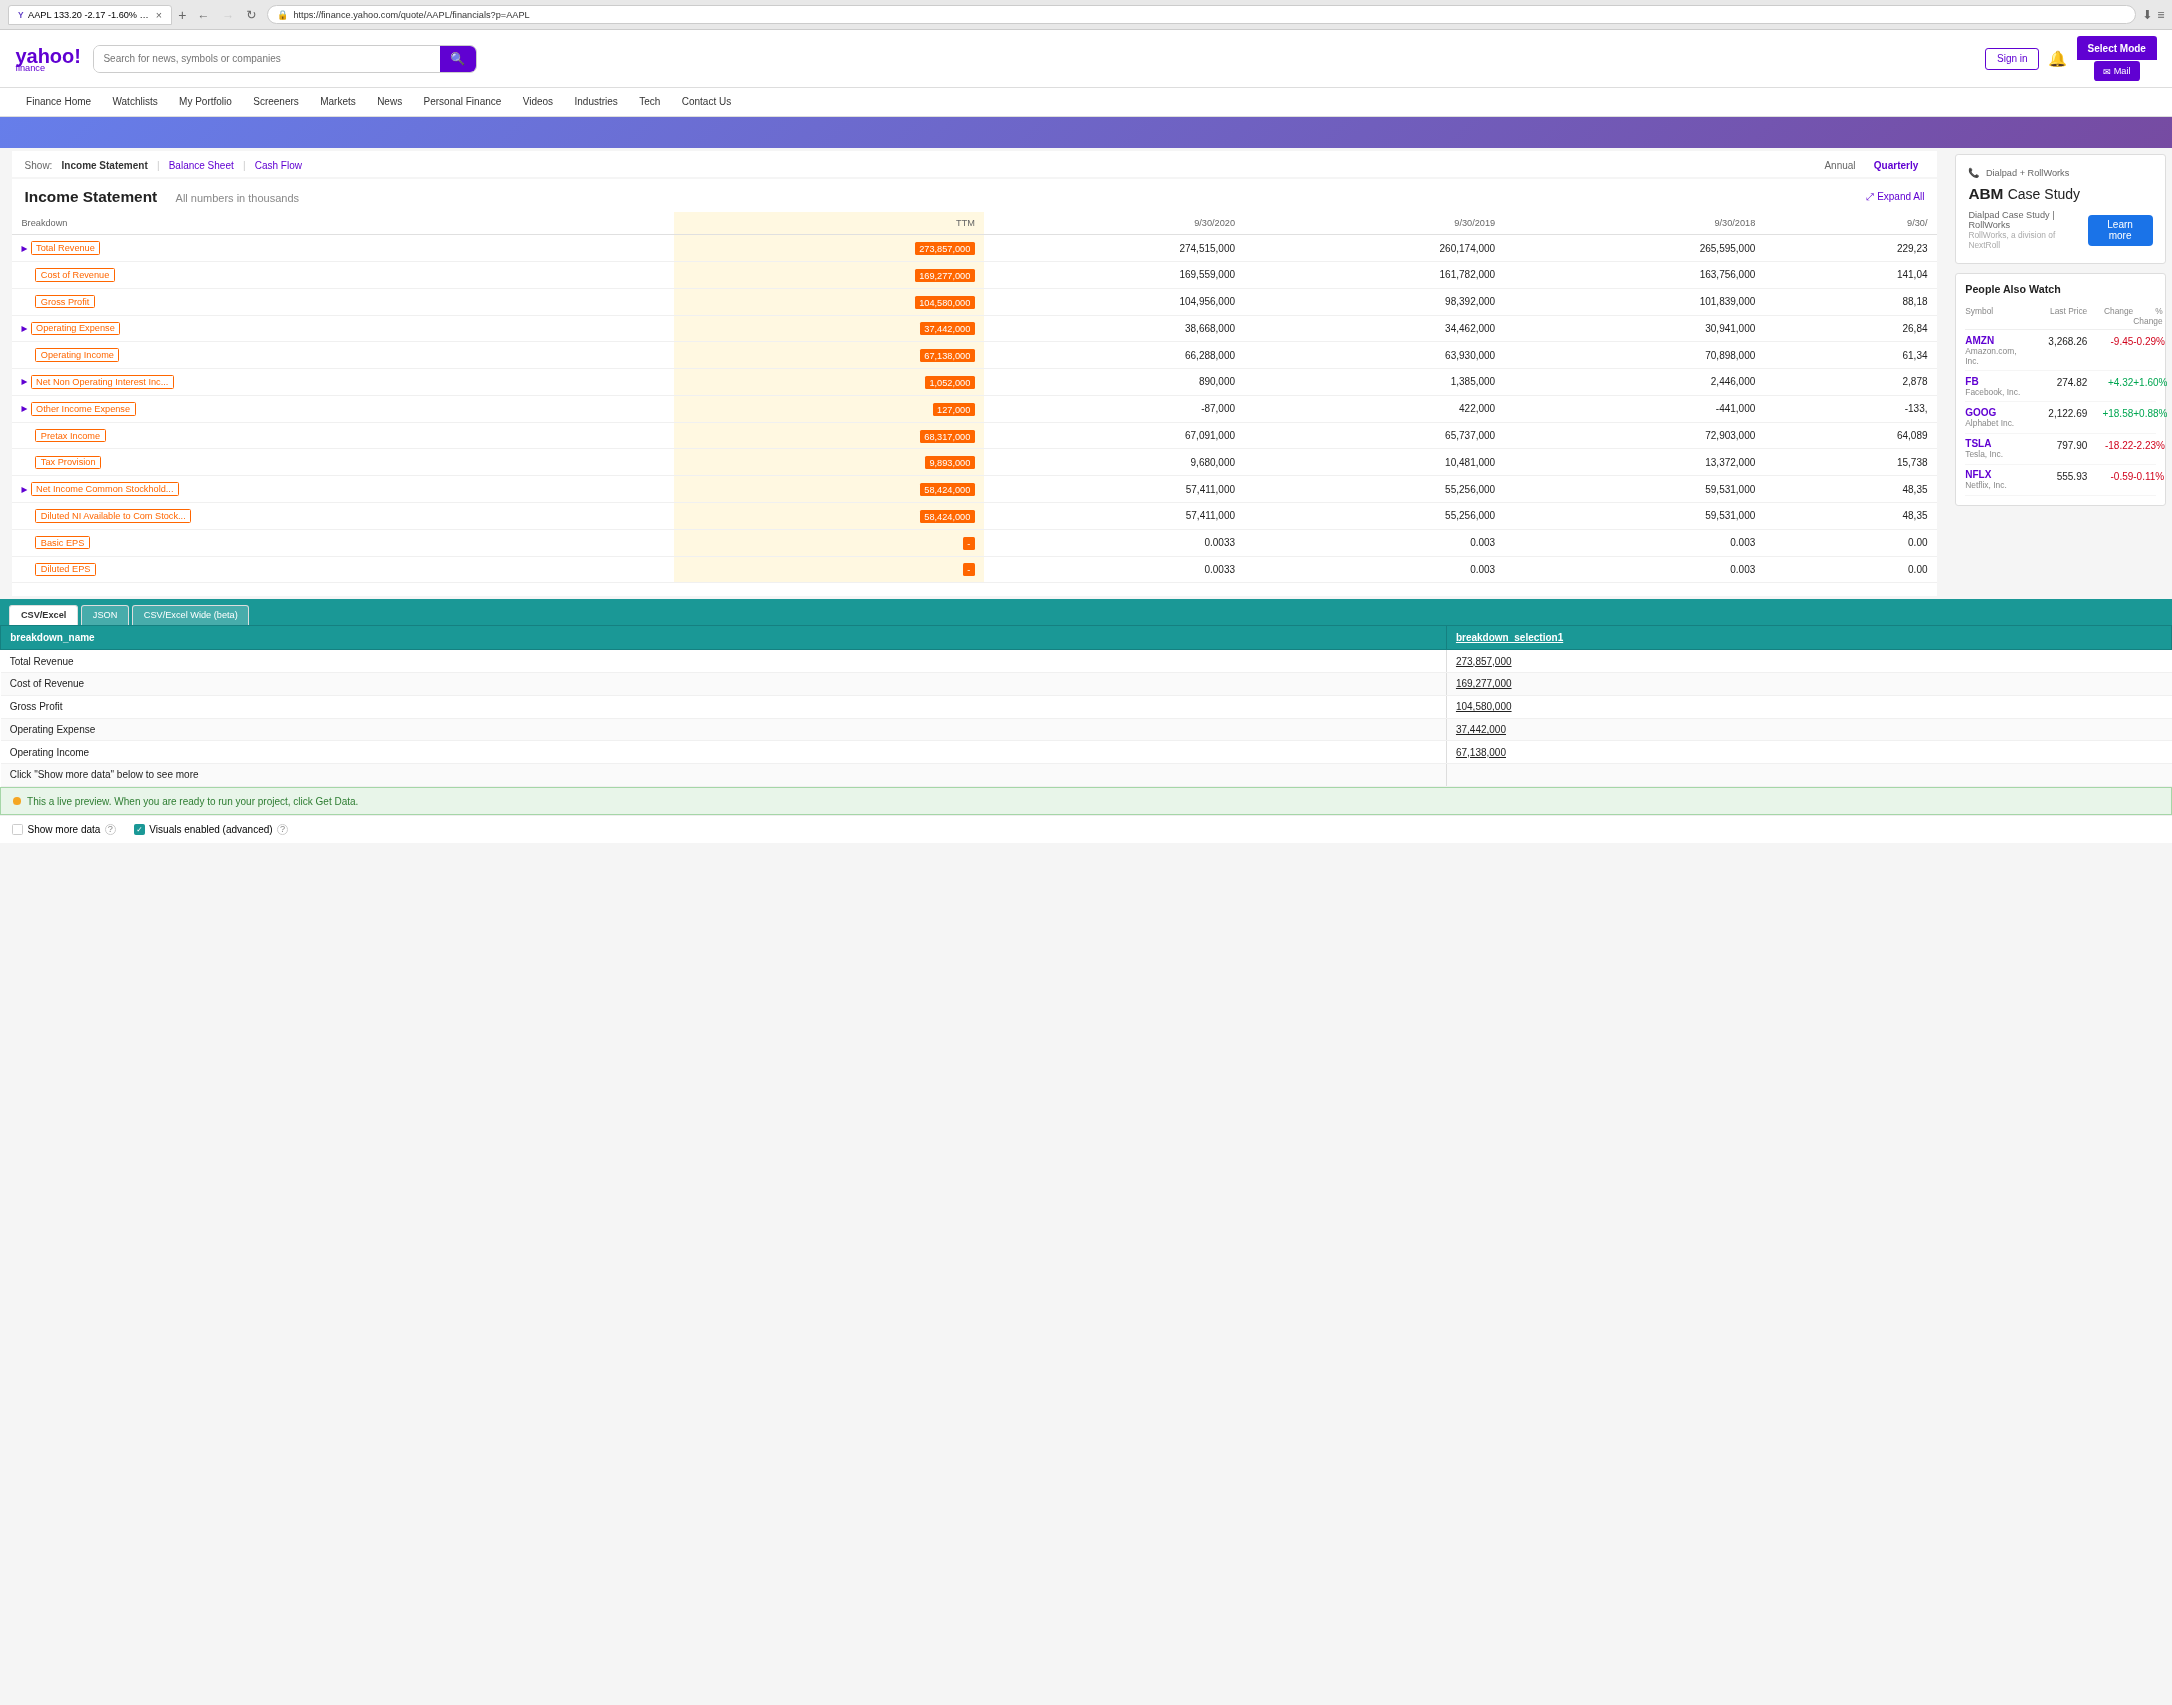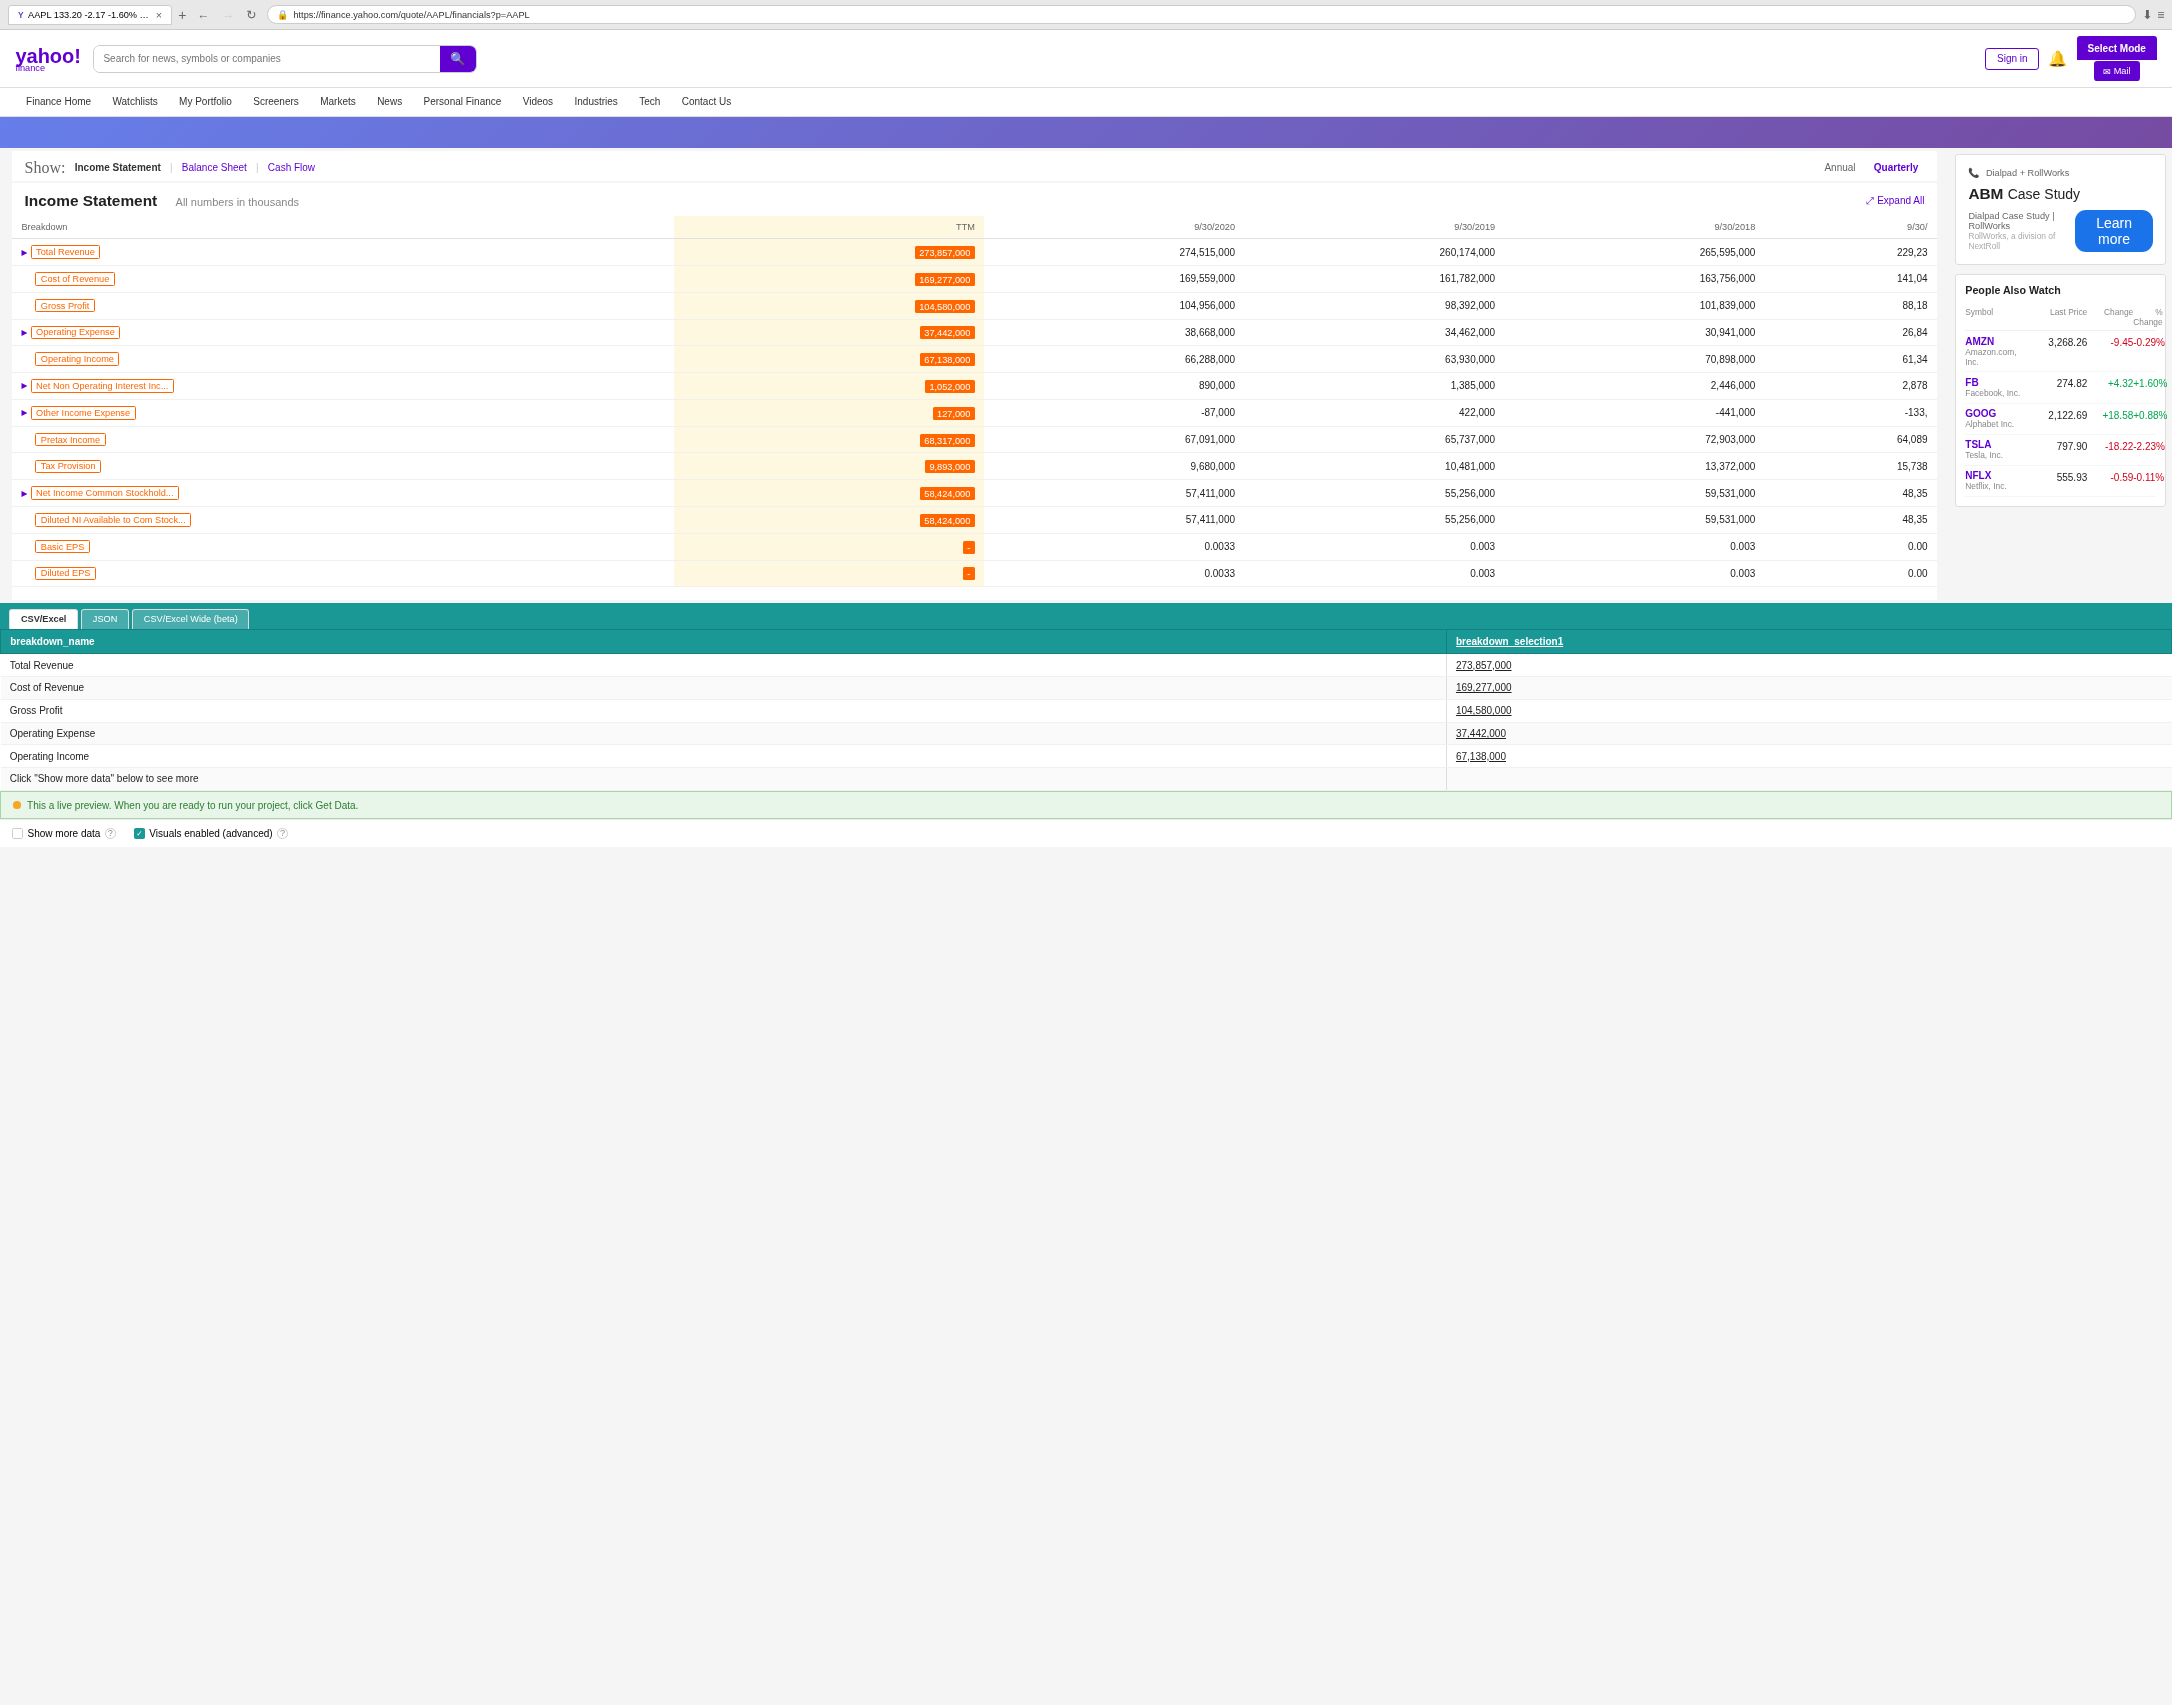--- a/index.html
+++ b/index.html
@@ -40,21 +40,21 @@
     .banner { background: linear-gradient(135deg, #667eea 0%, #764ba2 100%); height: 31px; }
 
     
     .main-content { display: flex; gap: 0; padding: 0; background: #f5f5f5; }
 
     
     .left-content { flex: 1; padding: 0 12.3px; min-width: 0; }
 
     
     .show-row { display: flex; align-items: center; gap: 9.2px; padding: 9.2px 0 6.1px 0; background: white; margin-bottom: 0; padding: 9.2px 12.3px 6.1px; }
-    .show-label { color: #666; font-size: 16px; font-family: Liberation Serif, serif; }
+    .show-label { color: #666; font-size: 10px; }
     .show-tab { color: #6001d2; font-size: 10px; cursor: pointer; text-decoration: none; }
     .show-tab.active { color: #333; font-weight: bold; }
     .show-separator { color: #ccc; }
     .period-tabs { margin-left: auto; display: flex; gap: 6.1px; align-items: center; }
     .period-tab { font-size: 10px; color: #666; cursor: pointer; padding: 1.5px 6.1px; }
     .period-tab.active { color: #6001d2; font-weight: bold; }
 
     
     .statement-container { background: white; padding: 0 0 12.3px; }
     .statement-header { display: flex; align-items: center; justify-content: space-between; padding: 9.2px 12.3px 6.1px; }
@@ -74,21 +74,21 @@
     .highlighted-label { border: 1.5px solid #ff6600; padding: 0.8px 4.6px; border-radius: 1.5px; color: #ff6600; font-size: 9.2px; }
 
     
     .right-sidebar { width: 223px; flex-shrink: 0; padding: 6.1px; }
 
     
     .ad-banner { background: white; border: 0.8px solid #ddd; border-radius: 3.1px; padding: 12.3px; margin-bottom: 9.2px; }
     .ad-brand { display: flex; align-items: center; gap: 6.1px; margin-bottom: 6.1px; }
     .ad-title { font-size: 17px; font-weight: bold; color: #222; margin-bottom: 6.1px; }
     .ad-content { display: flex; align-items: center; justify-content: space-between; }
-    .learn-more-btn { background: #1a73e8; color: white; border: none; padding: 4.6px 9.2px; border-radius: 11px; cursor: pointer; font-size: 14px; }
+    .learn-more-btn { background: #1a73e8; color: white; border: none; padding: 4.6px 9.2px; border-radius: 4px; cursor: pointer; font-size: 10px; }
 
     
     .paw-section { background: white; border: 0.8px solid #ddd; border-radius: 3.1px; padding: 9.2px; margin-bottom: 9.2px; }
     .paw-title { font-size: 10.7px; font-weight: bold; color: #222; margin-bottom: 7.7px; }
     .paw-header { display: flex; gap: 0; font-size: 8.4px; color: #888; padding: 3.1px 0; border-bottom: 0.8px solid #eee; }
     .paw-header-symbol { flex: 0 0 61px; }
     .paw-header-price { flex: 0 0 61px; text-align: right; }
     .paw-header-change { flex: 0 0 46px; text-align: right; }
     .paw-header-pct { flex: 1; text-align: right; }
     .paw-row { display: flex; align-items: flex-start; padding: 4.6px 0; border-bottom: 0.8px solid #f5f5f5; gap: 0; }

